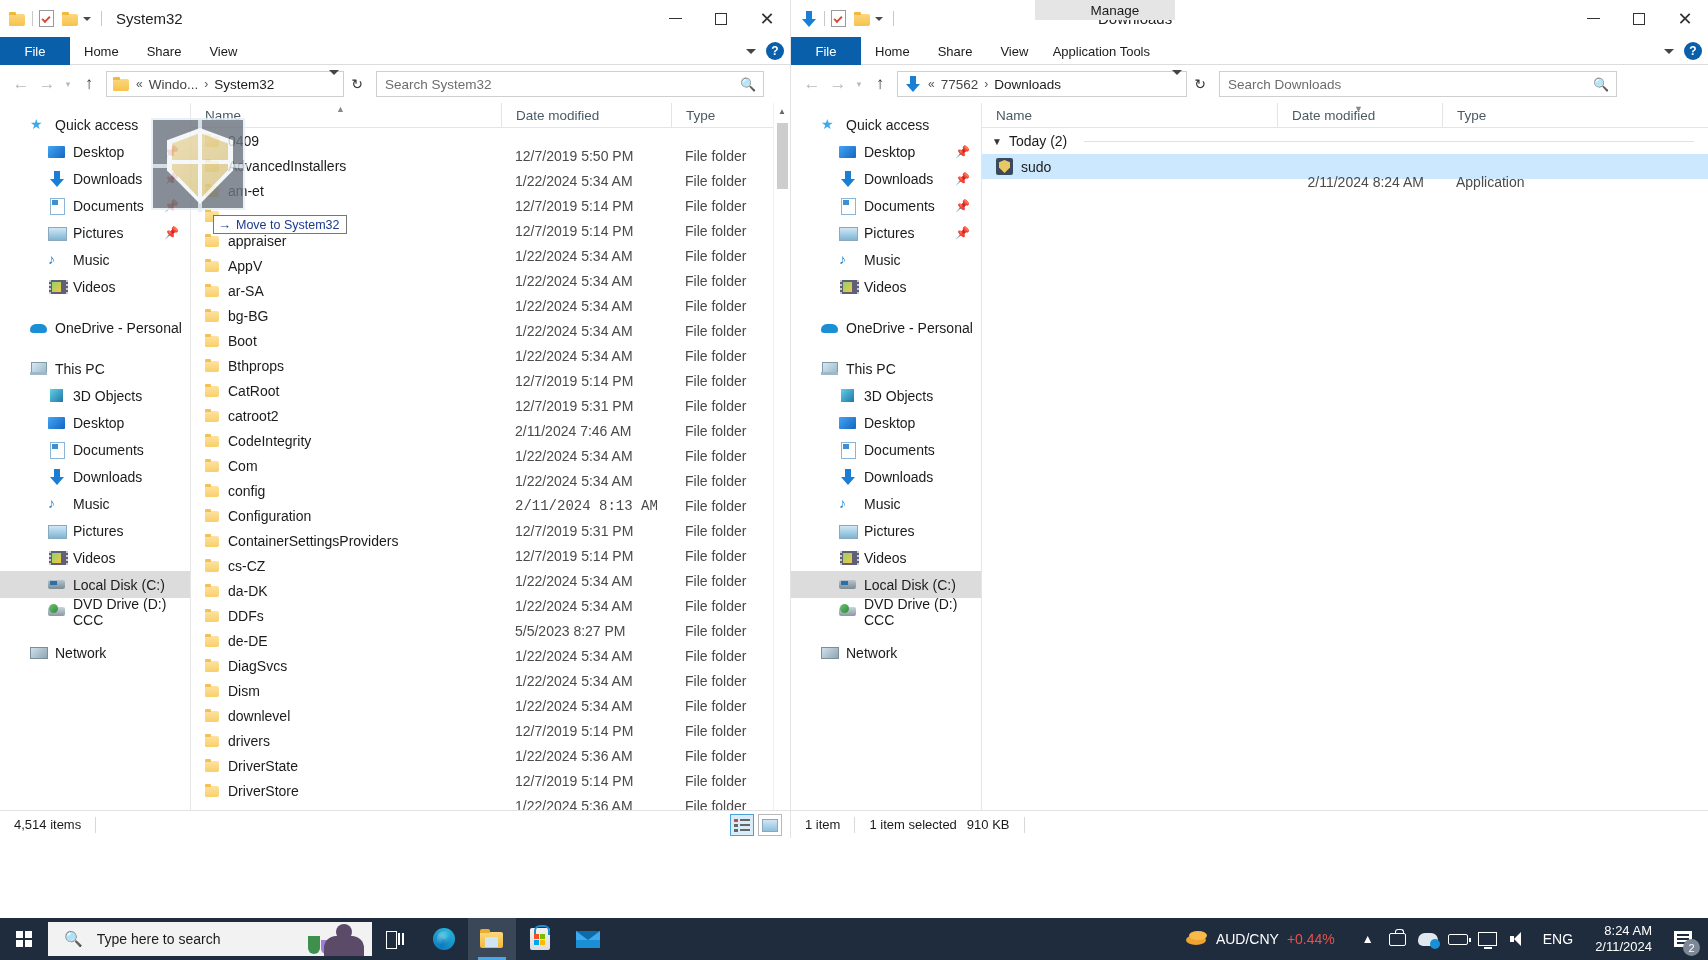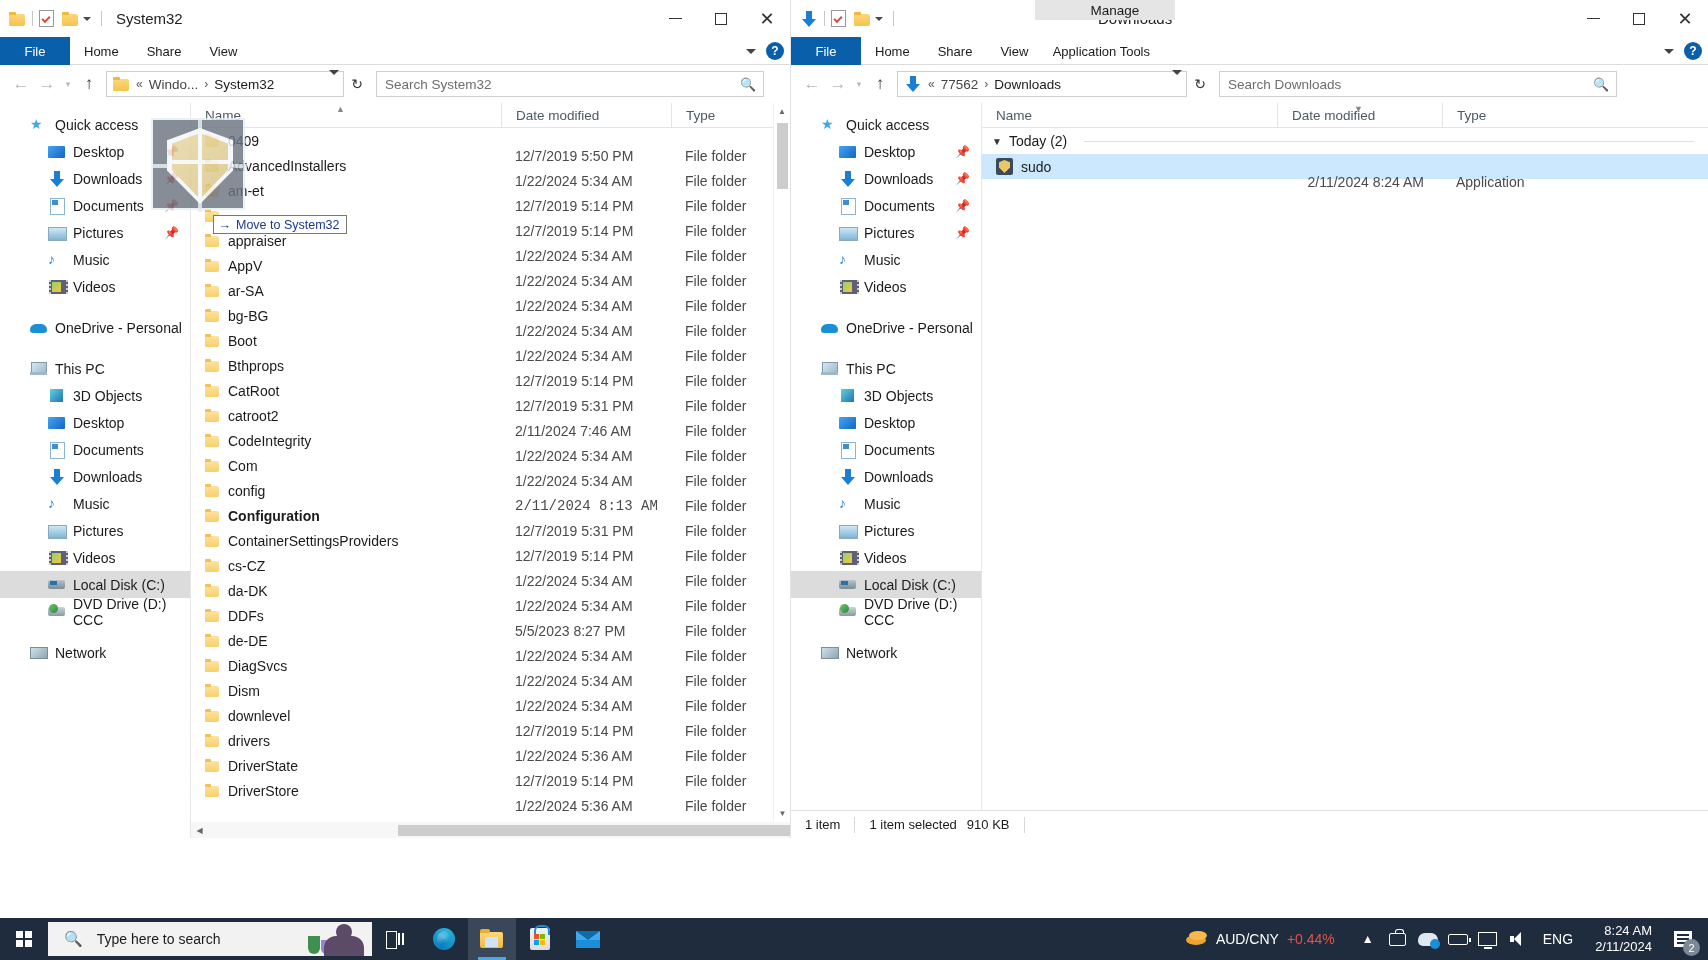--- a/index.html
+++ b/index.html
@@ -620,21 +620,21 @@
             </div>
             <div class="row">
               <div class="cell-name" style="width: 310px;">
                 <span class="folder-ico"></span>
                 <span>config</span>
               </div>
               <div class="cell" style="width: 170px; font-family: Liberation Mono, monospace;">2/11/2024 8:13 AM</div>
               <div class="cell" style="width: 110px;">File folder</div>
             </div>
             <div class="row">
-              <div class="cell-name" style="width: 310px; font-weight: bold;">
+              <div class="cell-name" style="width: 310px;">
                 <span class="folder-ico"></span>
                 <span>Configuration</span>
               </div>
               <div class="cell" style="width: 170px;">12/7/2019 5:31 PM</div>
               <div class="cell" style="width: 110px;">File folder</div>
             </div>
             <div class="row">
               <div class="cell-name" style="width: 310px;">
                 <span class="folder-ico"></span>
                 <span>ContainerSettingsProviders</span>
@@ -732,20 +732,34 @@
         <div class="hscroll">
           <div class="hsb-arrow">◀</div>
           <div class="hsb-track">
               <div class="hsb-thumb" style="left:190px;width:450px"></div>
             </div>
           <div class="hsb-arrow">▶</div>
         </div>
       </div>
     </div>
 
+    <div class="statusbar">
+      <span class="st-txt">4,514 items</span>
+      <span class="st-div"></span>
+      <div class="view-btns">
+        <div class="vb active">
+            <span class="vb-details">
+              <i></i>
+            </span>
+          </div>
+        <div class="vb">
+            <span class="vb-tile"></span>
+          </div>
+      </div>
+    </div>
   </div>
 
   <div class="explorer win-right">
 
     <div class="titlebar">
       <div class="qat">
         <span class="dl-arrow"></span>
         <span class="sep-v"></span>
         <span class="check-doc"></span>
         <span style="width:8px"></span>

